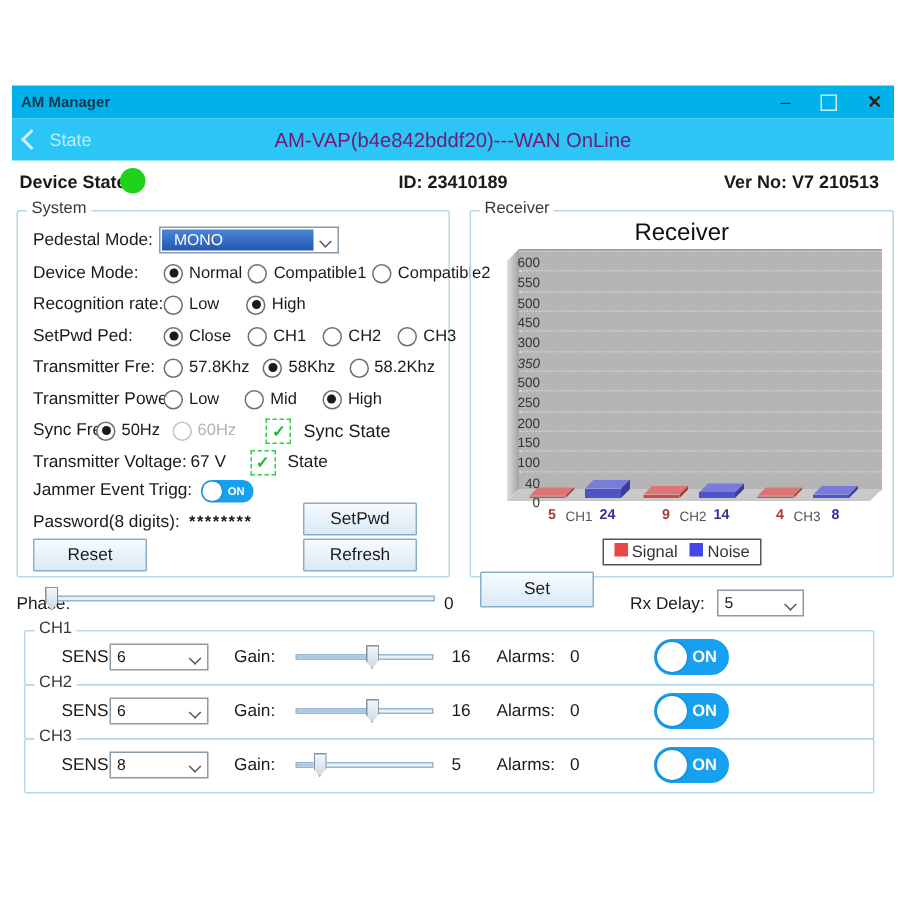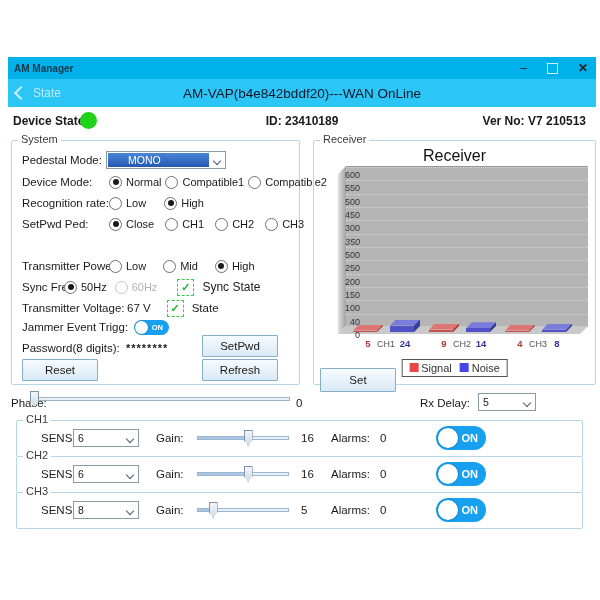--- a/index.html
+++ b/index.html
@@ -10,21 +10,21 @@
   .titlebar{position:absolute;left:0;top:0;width:100%;height:22px;background:#00b1ea;display:flex;align-items:center;}
   .tb-title{font-size:10px;font-weight:bold;color:#10394e;margin-left:6px;}
   .tb-controls{position:absolute;right:8px;top:0;height:22px;display:flex;align-items:center;gap:20px;}
   .tb-btn{font-size:12px;color:#222;cursor:default;line-height:22px;}
   .tb-max{width:9px;height:9px;border:1px solid rgba(255,255,255,.8);}
 
   
   .nav{position:absolute;left:0;top:22px;width:100%;height:28px;background:#2bc6f6;}
   .back{position:absolute;left:8px;top:0;height:28px;display:flex;align-items:center;gap:7px;color:#bdeafb;font-size:12px;}
   .back-chev{width:8px;height:8px;border-left:2px solid #cfeffc;border-bottom:2px solid #cfeffc;transform:rotate(45deg);}
-  .nav-title{position:absolute;left:0;top:0;width:100%;height:28px;display:flex;align-items:center;justify-content:center;color:#0f172a;font-size:13.5px;}
+  .nav-title{position:absolute;left:0;top:0;width:100%;height:28px;display:flex;align-items:center;justify-content:center;color:#701a75;font-size:13.5px;}
 
   
   .statusrow{position:absolute;left:0;top:50px;width:100%;height:28px;}
   .st-label{position:absolute;left:5px;top:7px;font-size:12px;font-weight:bold;}
   .st-dot{position:absolute;left:72px;top:5px;width:17px;height:17px;border-radius:50%;}
   .st-id{position:absolute;left:0;top:7px;width:100%;text-align:center;font-size:12px;font-weight:bold;}
   .st-ver{position:absolute;right:10px;top:7px;font-size:12px;font-weight:bold;}
 
   
   .gbox{position:absolute;border:1px solid #b5d7ea;border-radius:2px;}
@@ -40,21 +40,21 @@
   .opt{display:inline-flex;align-items:center;gap:4px;font-size:11px;}
   .rb{width:11px;height:11px;border:1px solid #6f6f6f;border-radius:50%;background:#fff;position:relative;flex:none;}
   .rb.sel::after{content:"";position:absolute;left:2.5px;top:2.5px;width:6px;height:6px;border-radius:50%;background:#1a1a1a;}
   .opt.dis{color:#b3b3b3;}
   .opt.dis .rb{border-color:#c4c4c4;}
 
   
   .combo{position:relative;background:#fff;border:1px solid #8a9aa6;height:18px;box-sizing:border-box;display:flex;align-items:center;}
   .combo .chev{position:absolute;right:5px;top:6px;width:5px;height:5px;border-right:1.5px solid #556;border-bottom:1.5px solid #556;transform:rotate(45deg);}
   .combo .cval{font-size:10.5px;padding-left:4px;}
-  .combo.hl .cval{position:absolute;left:1px;top:1px;right:16px;bottom:1px;background:linear-gradient(#4a86d8,#2458b0);color:#fff;display:flex;align-items:center;padding-left:20px;}
+  .combo.hl .cval{position:absolute;left:1px;top:1px;right:16px;bottom:1px;background:linear-gradient(#4a86d8,#2458b0);color:#fff;display:flex;align-items:center;padding-left:8px;}
 
   
   .gcheck{width:15px;height:15px;border:1px dashed #35d04a;background:#fff;display:flex;align-items:center;justify-content:center;font-size:11px;font-weight:bold;color:#1fb83a;flex:none;}
 
   
   .toggle{position:relative;background:#18a0f0;border-radius:999px;display:flex;align-items:center;justify-content:flex-end;color:#fff;font-weight:bold;}
   .toggle .knob{position:absolute;background:#fff;border-radius:50%;box-shadow:0 0 2px rgba(0,0,0,.35);}
   .tg-sm{width:35px;height:15px;font-size:7.5px;padding-right:6px;box-sizing:border-box;}
   .tg-sm .knob{left:1px;top:1px;width:13px;height:13px;}
   .tg-lg{width:50px;height:24px;font-size:11px;padding-right:8px;box-sizing:border-box;}
@@ -181,20 +181,37 @@
             <span class="rb"></span>
             <span>CH2</span>
           </span>
         <span class="opt">
             <span class="rb"></span>
             <span>CH3</span>
           </span>
       </div>
     </div>
 
+    <div class="srow" style="top:95px">
+      <span class="slbl">Transmitter Fre:</span>
+      <div class="ctrl" style="gap:9px">
+        <span class="opt">
+            <span class="rb"></span>
+            <span>57.8Khz</span>
+          </span>
+        <span class="opt">
+            <span class="rb sel"></span>
+            <span>58Khz</span>
+          </span>
+        <span class="opt">
+            <span class="rb"></span>
+            <span>58.2Khz</span>
+          </span>
+      </div>
+    </div>
 
     <div class="srow" style="top:116px">
       <span class="slbl">Transmitter Power:</span>
       <div class="ctrl" style="gap:17px">
         <span class="opt">
             <span class="rb"></span>
             <span>Low</span>
           </span>
         <span class="opt">
             <span class="rb"></span>
@@ -340,21 +357,21 @@
   </div>
 
   <div>
     <span style="position:absolute;left:3px;top:340px;font-size:11.5px">Phase:</span>
     <div class="slider" style="left:22px;top:334px;width:260px">
       <span class="track"></span>
       <span class="fill" style="width: 0px;"></span>
       <span class="thumb" style="left: 0px;"></span>
     </div>
     <span style="position:absolute;left:288px;top:340px;font-size:11.5px">0</span>
-    <div class="btn" style="left:312px;top:311px;width:74px;height:22px">Set</div>
+    <div class="btn" style="left:312px;top:324px;width:74px;height:22px">Set</div>
     <span style="position:absolute;left:412px;top:340px;font-size:11.5px">Rx Delay:</span>
     <div class="combo" style="position:absolute;left:470px;top:336px;width:58px">
       <span class="cval">5</span>
       <span class="chev"></span>
     </div>
   </div>
 
   <div class="chbox" style="top:363px">
     <span class="legend">CH1</span>
     <span class="chlbl" style="left:24px">SENS:</span>

